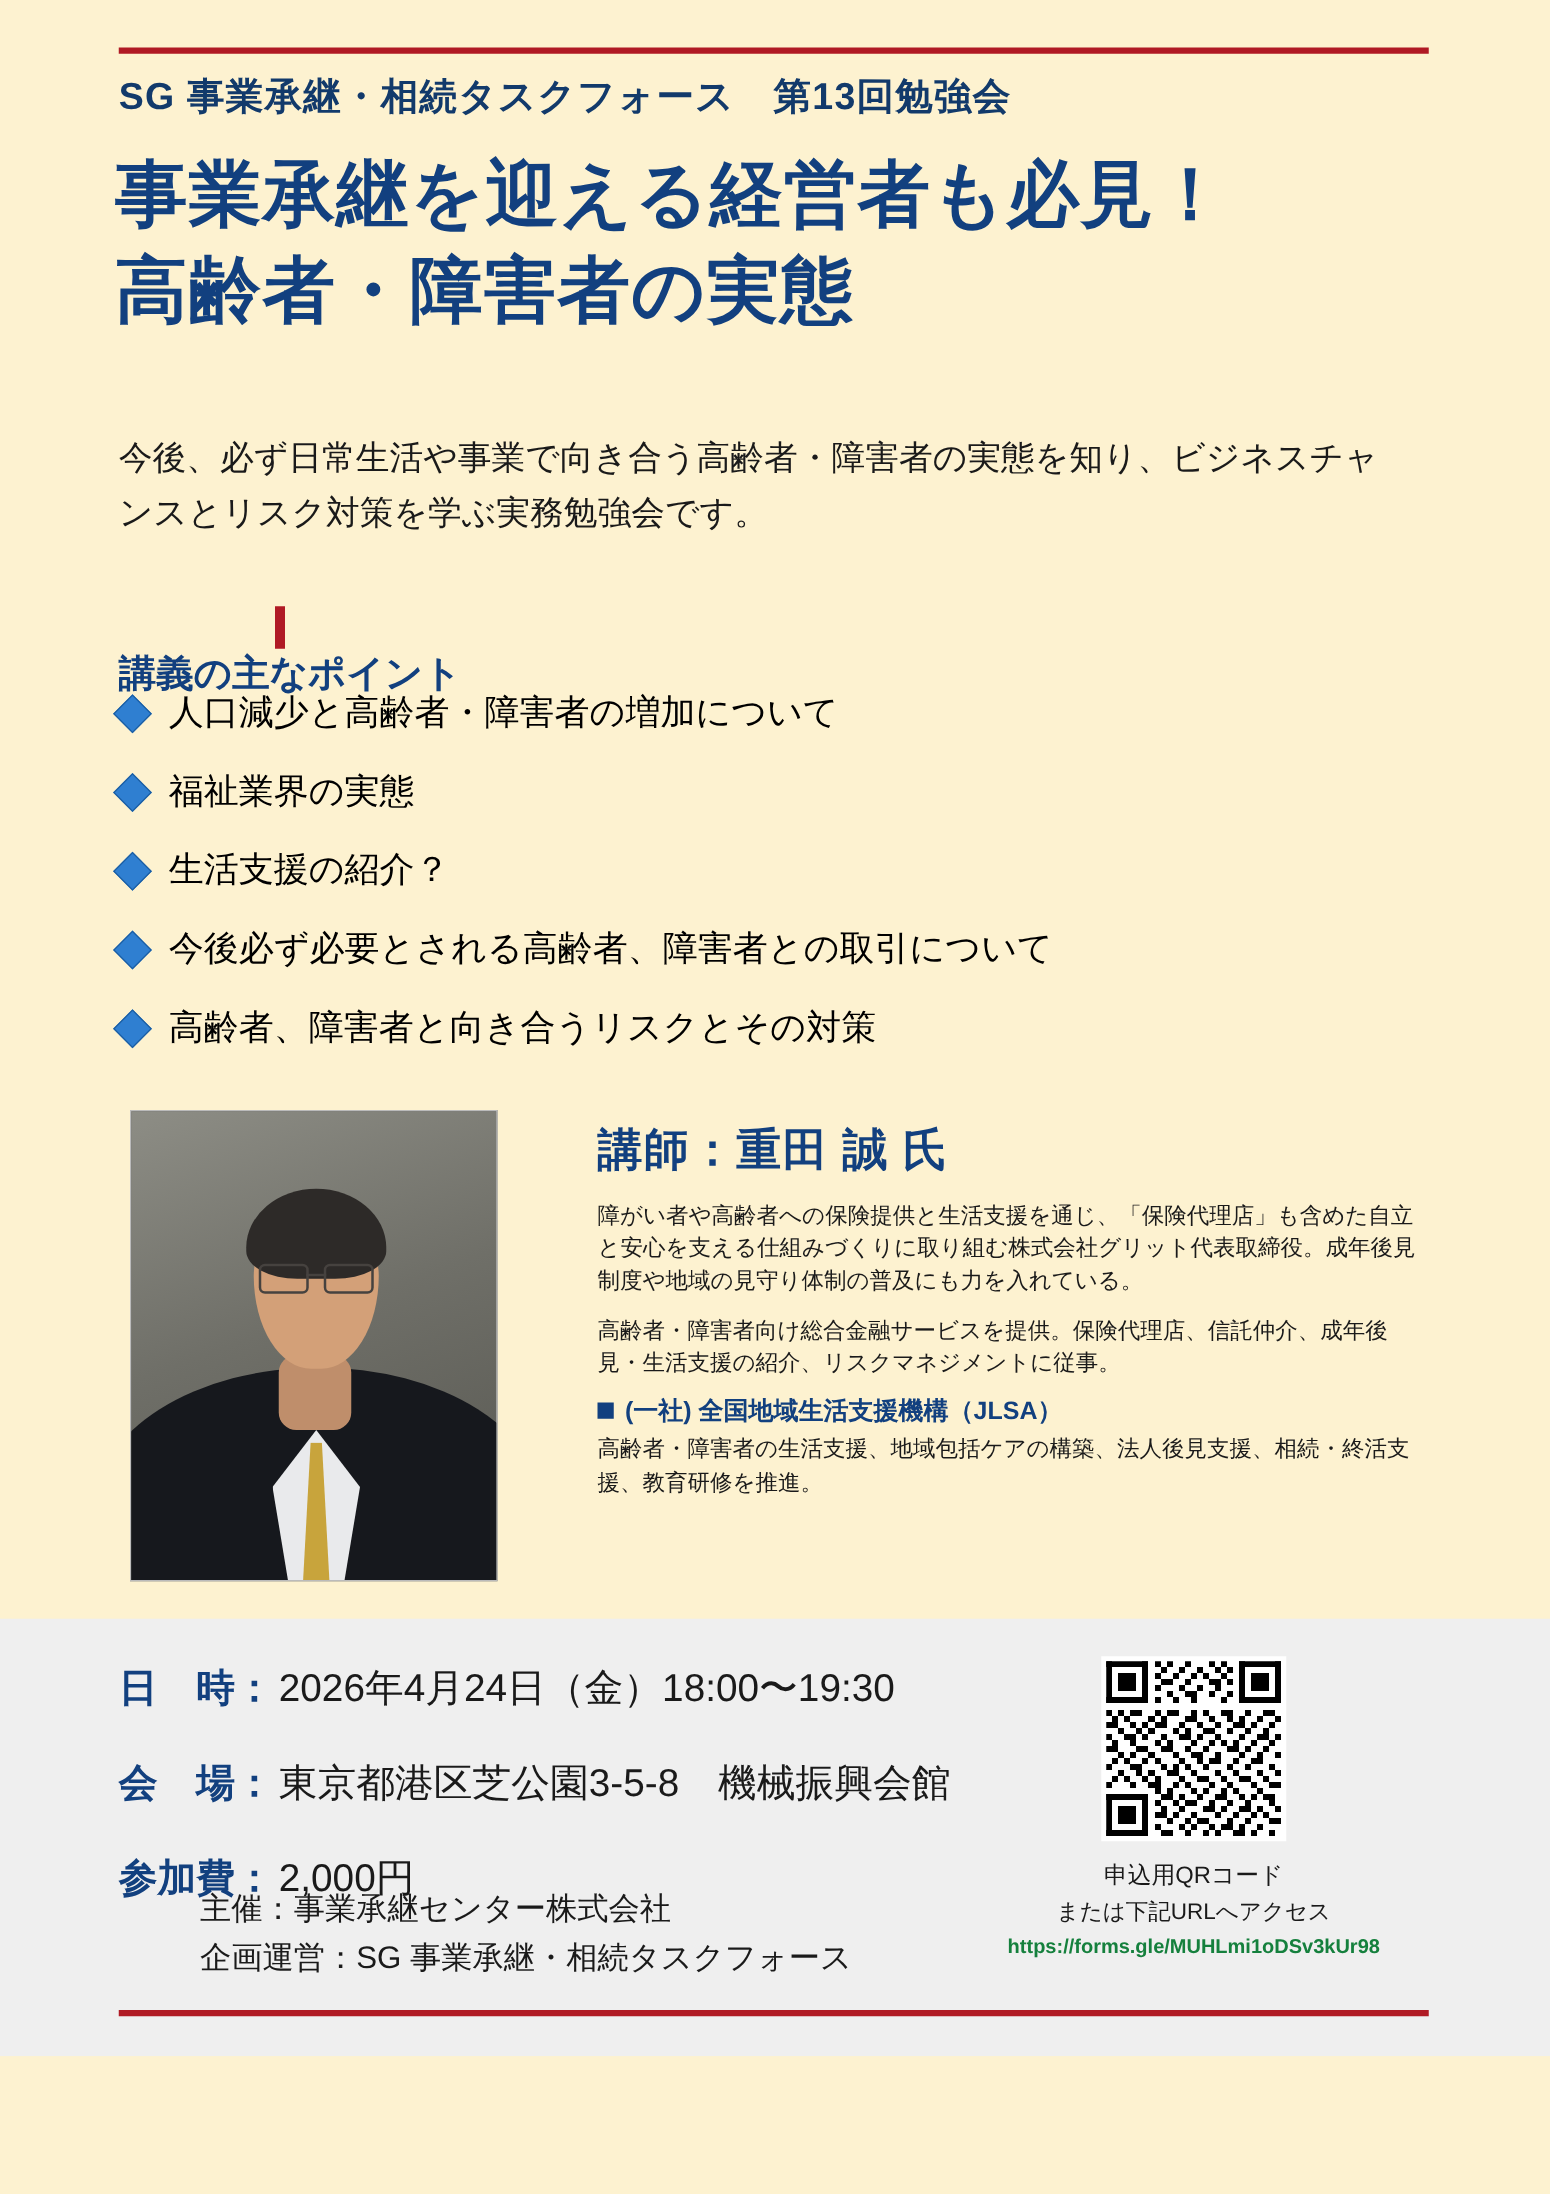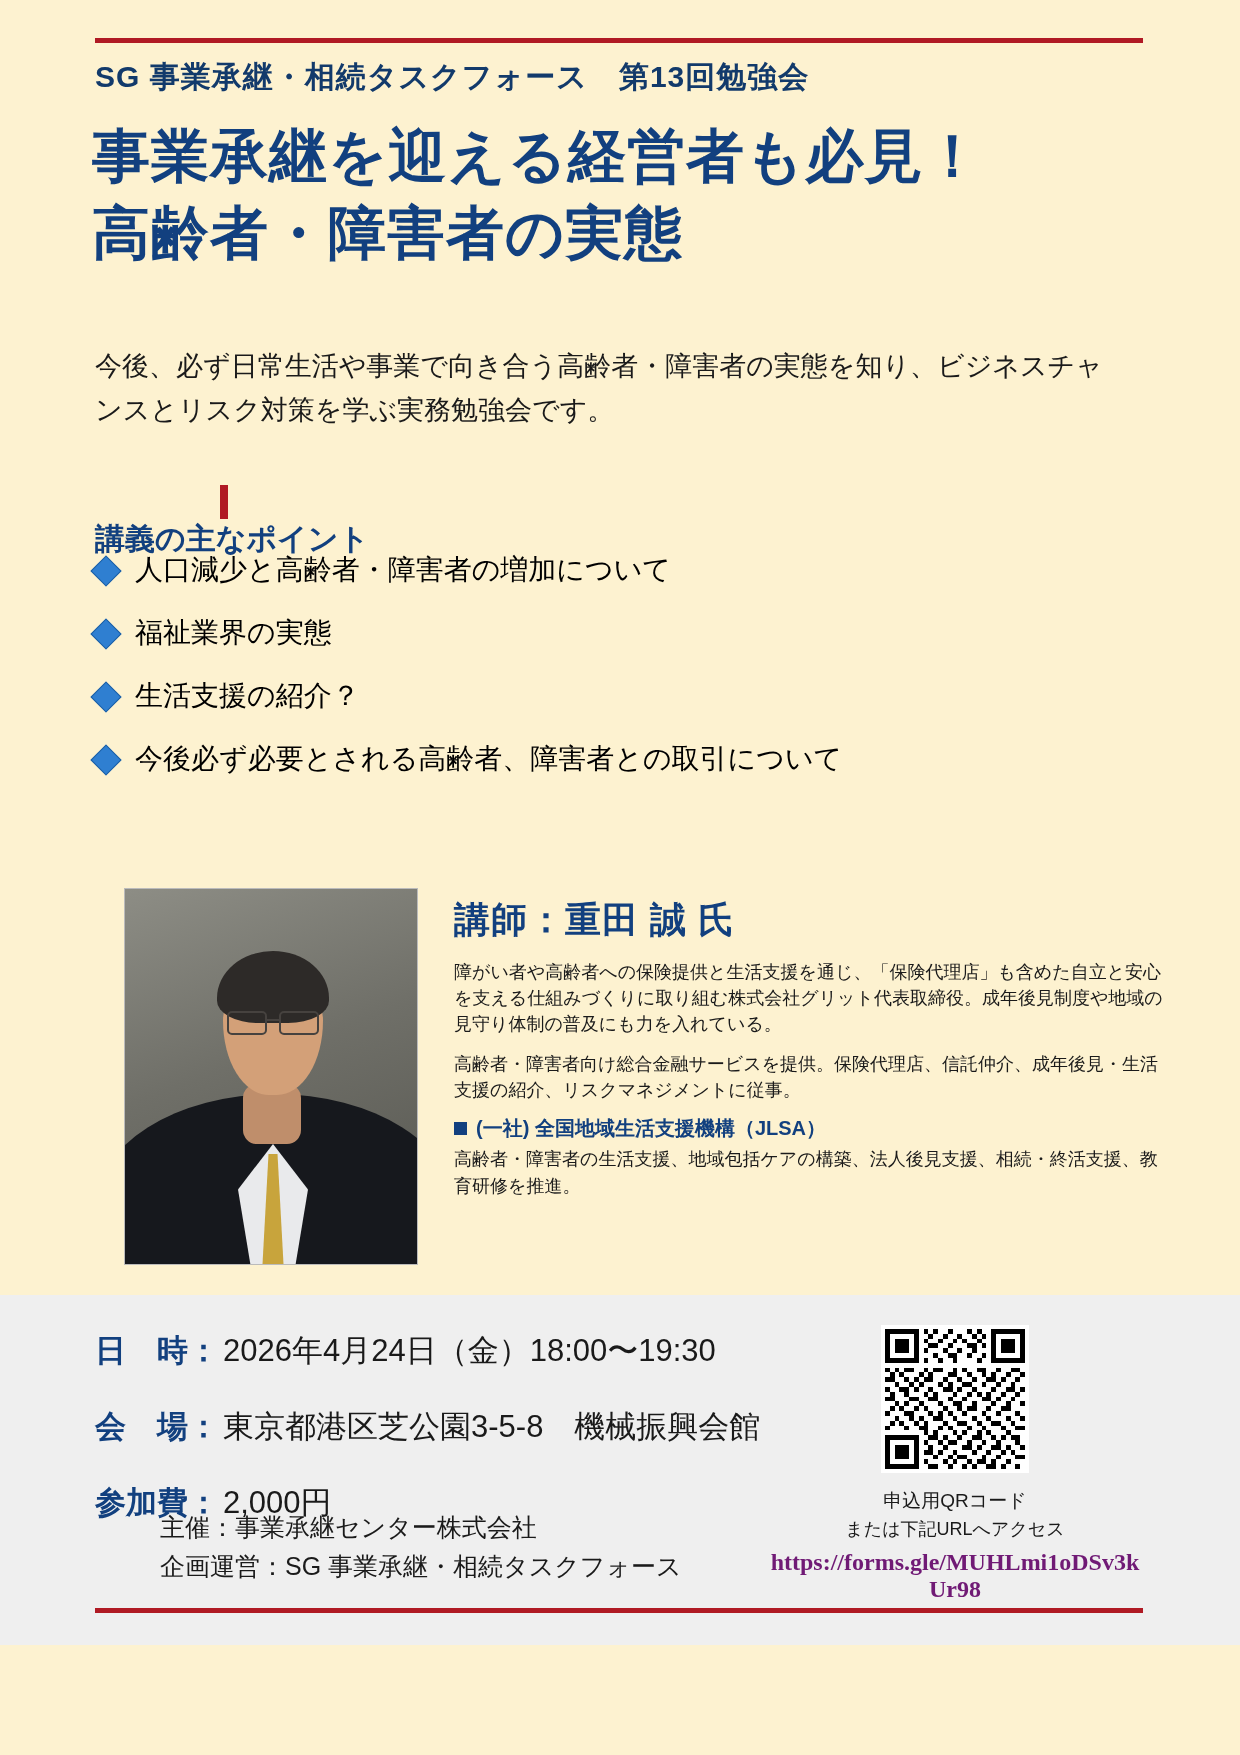--- a/index.html
+++ b/index.html
@@ -118,23 +118,24 @@
     flex: 0 0 auto;
     border: 1px solid #1b5ea3;
   }
   .point-text {
     font-size: 28px;
     line-height: 1.25;
     color: #000000;
   }
   .speaker {
     position: absolute;
-    left: 124px; top: 888px;
+    left: 104px; top: 888px;
     width: 1040px;
     display: flex;
+    gap: 44px;
   }
   .portrait {
     width: 292px;
     height: 375px;
     flex: 0 0 auto;
     position: relative;
     overflow: hidden;
     background: #6a6a66;
     border: 1px solid #bbb;
   }
@@ -286,26 +287,25 @@
     height: 140px;
     margin: 0 auto 14px auto;
     background: #fff;
     padding: 4px;
     box-sizing: content-box;
   }
   .qr svg { display: block; }
   .qr-cap1 { font-size: 19px; color: #1a1a1a; line-height: 1.5; }
   .qr-cap2 { font-size: 18px; color: #1a1a1a; line-height: 1.5; }
   .qr-url {
-    font-size: 24px;
-    font-weight: bold;
-    color: #701a75;
+    font-size: 16px;
+    font-weight: bold;
+    color: #15803d;
     margin-top: 6px;
     word-break: break-all;
-    font-family: Liberation Serif, serif;
   }
 </style>
 </head>
 <body>
 
 <div class="page">
 
   <div class="top-band"></div>
   <div class="bottom-band"></div>
   <div class="foot-band"></div>
@@ -335,20 +335,24 @@
       <div class="diamond"></div>
       <div class="point-text">福祉業界の実態</div>
     </div>
     <div class="point">
       <div class="diamond"></div>
       <div class="point-text">生活支援の紹介？</div>
     </div>
     <div class="point">
       <div class="diamond"></div>
       <div class="point-text">今後必ず必要とされる高齢者、障害者との取引について</div>
+    </div>
+    <div class="point">
+      <div class="diamond"></div>
+      <div class="point-text">高齢者、障害者と向き合うリスクとその対策</div>
     </div>
   </div>
 
   <div class="speaker">
     <div class="portrait">
       <div class="bg"></div>
       <div class="suit"></div>
       <div class="shirt"></div>
       <div class="tie"></div>
       <div class="neck"></div>

